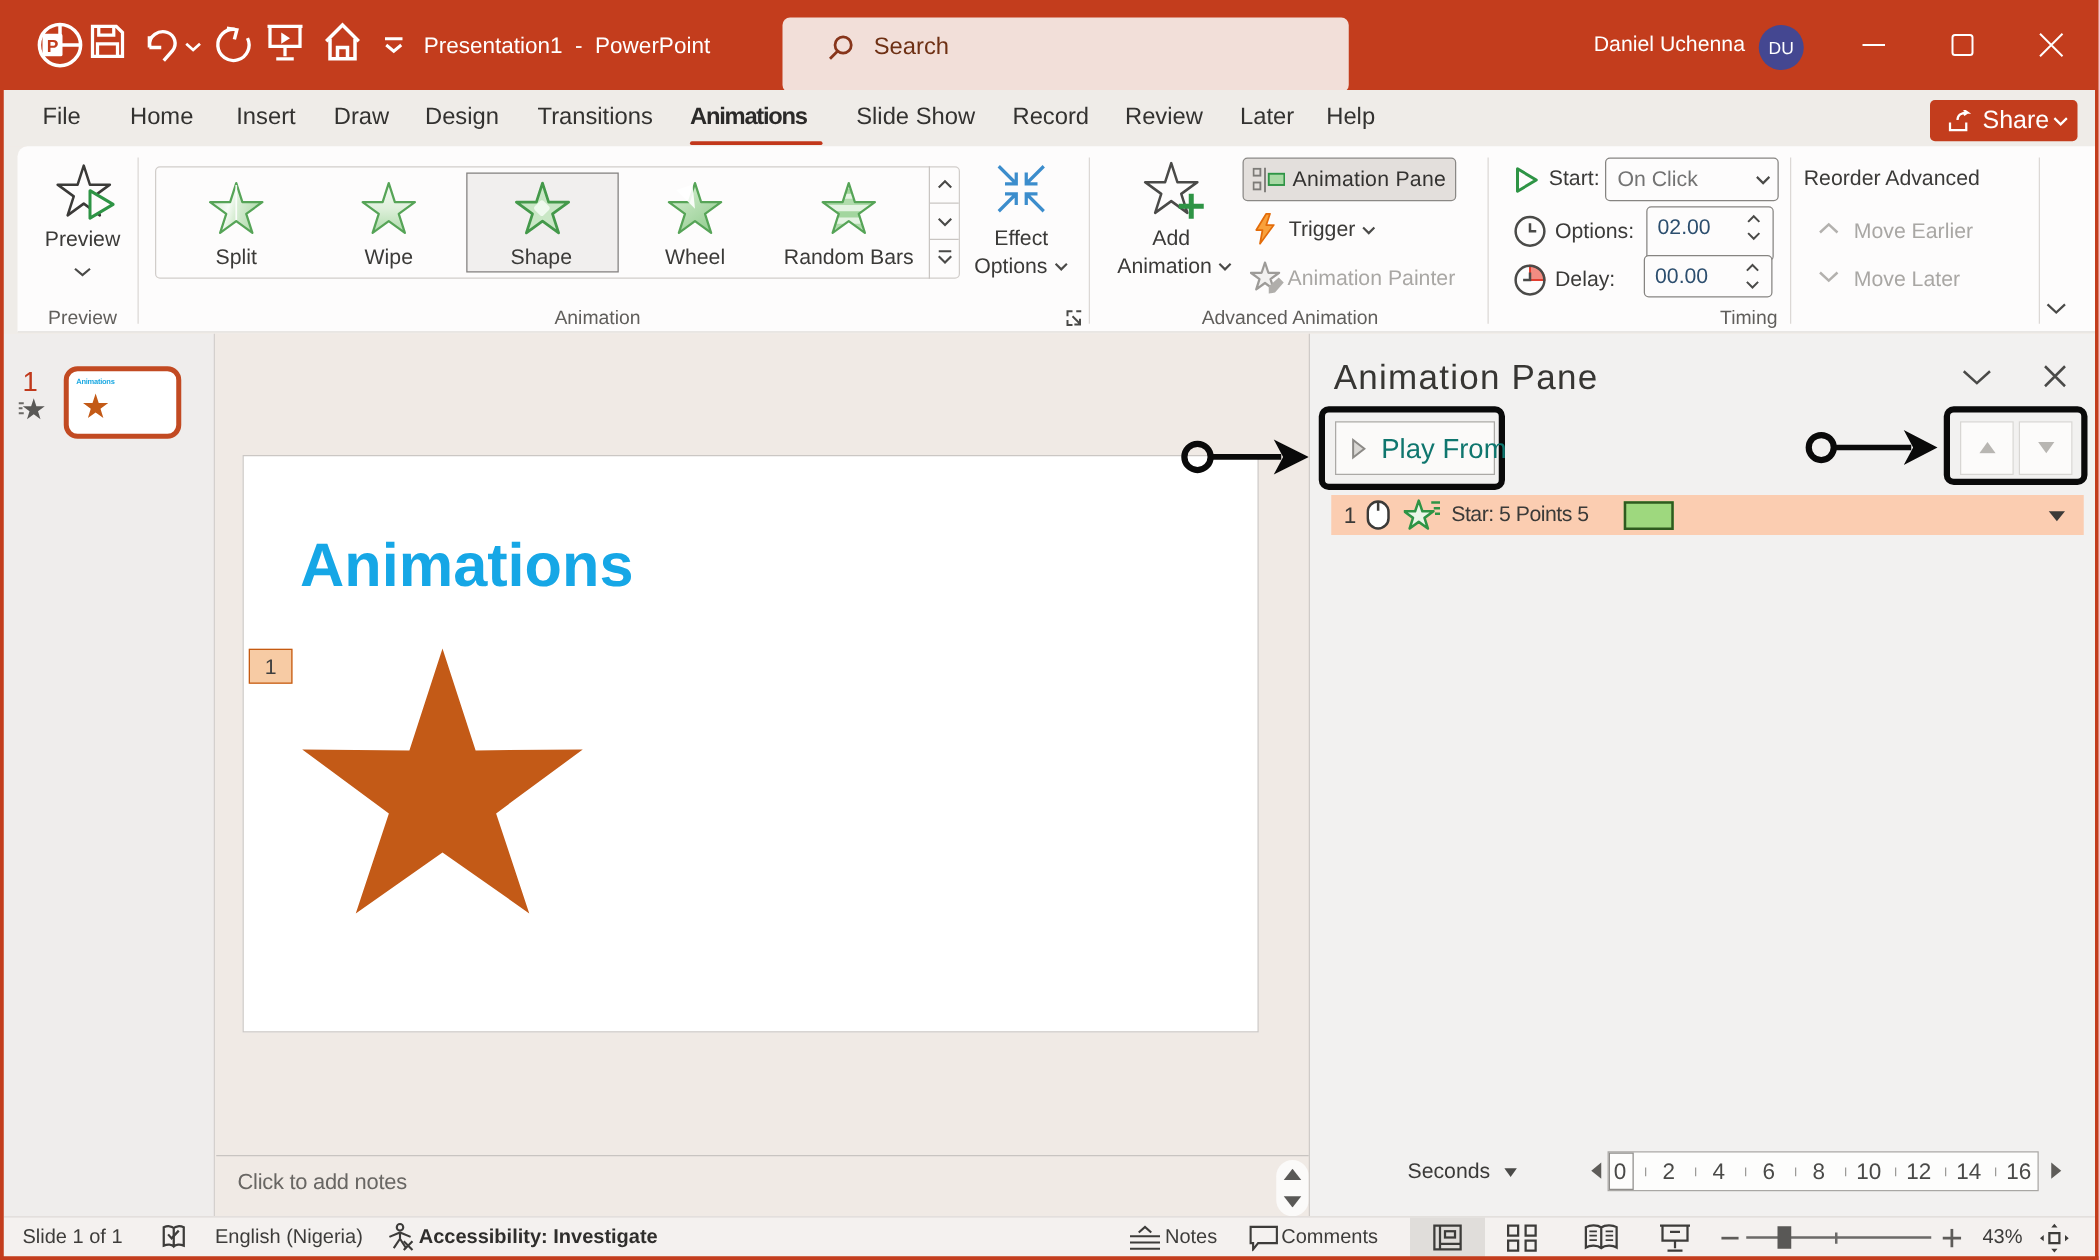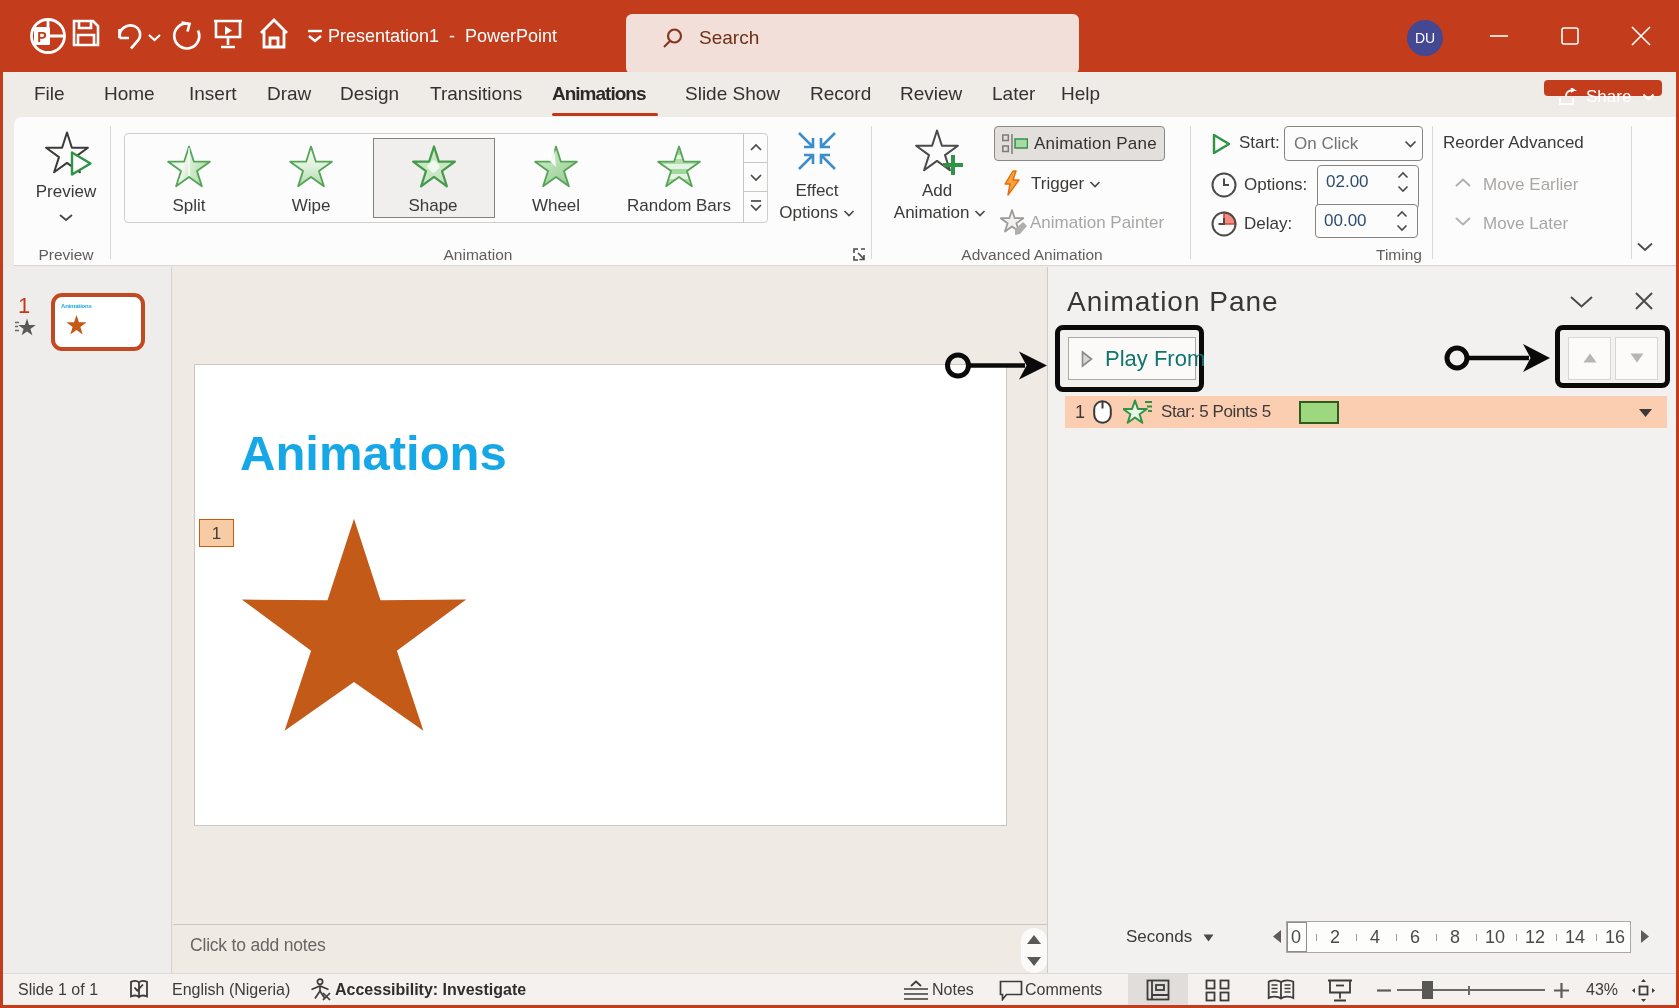--- a/index.html
+++ b/index.html
@@ -14,21 +14,21 @@
   #searchbox { position:absolute; left:626px; top:14px; width:453px; height:60px; background:#F2DFD9; border-radius:6px; }
   #searchbox .mag { position:absolute; left:36px; top:13px; }
   #searchbox .stxt { position:absolute; left:73px; top:0; height:47px; line-height:47px; color:#6E3014; font-size:19px; }
   .winbtn { position:absolute; top:0; width:66px; height:72px; }
 
   
   #menubar { position:absolute; left:3px; top:72px; width:1673px; height:45px; background:#EFECE8; }
   .mtab { position:absolute; top:0; height:45px; line-height:44px; font-size:19px; color:#333230; }
   .mtab.sel { font-weight:bold; color:#2b2a29; letter-spacing:-1px; }
   #tab-underline { position:absolute; left:549px; top:41px; width:106px; height:3px; background:#C2371B; border-radius:2px; }
-  #sharebtn { position:absolute; left:1541px; top:8px; width:118px; height:16px; background:#C33D1D; border-radius:4px; color:#fff; font-size:17px; }
+  #sharebtn { position:absolute; left:1541px; top:8px; width:118px; height:33px; background:#C33D1D; border-radius:4px; color:#fff; font-size:20px; }
 
   
   #ribbon { position:absolute; left:3px; top:117px; width:1673px; height:150px; background:#EFECE8; }
   #ribbonwhite { position:absolute; left:11px; top:0px; right:0px; height:149px; background:#FDFCFC; border-radius:8px 0 0 0; border-bottom:1px solid #D9D5D2; }
   .rlabel { position:absolute; font-size:17px; color:#3B3A38; white-space:nowrap; }
   .glabel { position:absolute; font-size:15.5px; color:#605E5B; white-space:nowrap; }
   .vsep { position:absolute; width:1px; background:#DCD8D5; top:9px; height:133px; }
   .graytxt { color:#A9A7A4 !important; }
 
   
@@ -106,28 +106,29 @@
   <svg class="abs" style="left:258px;top:17px" width="32" height="33" viewBox="0 0 32 33">
     <path d="M3 16 L16 3 L29 16" fill="none" stroke="#fff" stroke-width="2.8"></path>
     <path d="M6 14 v16 h20 v-16" fill="none" stroke="#fff" stroke-width="2.8"></path>
     <path d="M12 30 v-9 h8 v9" fill="none" stroke="#fff" stroke-width="2.8"></path>
   </svg>
 
   <svg class="abs" style="left:306px;top:29px" width="18" height="15" viewBox="0 0 18 15">
     <path d="M2 2 h14" stroke="#fff" stroke-width="2.4"></path>
     <path d="M3 7 l6 5 l6 -5" fill="none" stroke="#fff" stroke-width="2.4"></path>
   </svg>
-  <div class="tb-title" style="left:328px">Presentation1&nbsp;&nbsp;-&nbsp;&nbsp;PowerPoint</div>
+  <div class="tb-title" style="left:339px">Presentation1&nbsp;&nbsp;-&nbsp;&nbsp;PowerPoint</div>
   <div id="searchbox">
     <svg class="mag" width="22" height="22" viewBox="0 0 22 22">
       <circle cx="12.5" cy="9" r="6.5" fill="none" stroke="#87351B" stroke-width="2.2"></circle>
       <path d="M8 14 L2 20" stroke="#87351B" stroke-width="2.2"></path>
     </svg>
     <div class="stxt">Search</div>
   </div>
+  <div class="tb-title" style="left:1275px;font-size:17px">Daniel Uchenna</div>
   <div class="abs" style="left:1407px;top:20px;width:36px;height:36px;border-radius:50%;background:#444791;color:#fff;font-size:14px;text-align:center;line-height:36px;">DU</div>
   <svg class="winbtn" style="left:1466px" width="66" height="72" viewBox="0 0 66 72">
       <path d="M24 36 h18" stroke="#fff" stroke-width="1.6"></path>
     </svg>
   <svg class="winbtn" style="left:1537px" width="66" height="72" viewBox="0 0 66 72">
       <rect x="25" y="28" width="16" height="16" rx="2" fill="none" stroke="#fff" stroke-width="1.6"></rect>
     </svg>
   <svg class="winbtn" style="left:1608px" width="66" height="72" viewBox="0 0 66 72">
       <path d="M24 27 L42 45 M42 27 L24 45" stroke="#fff" stroke-width="1.6"></path>
     </svg>

